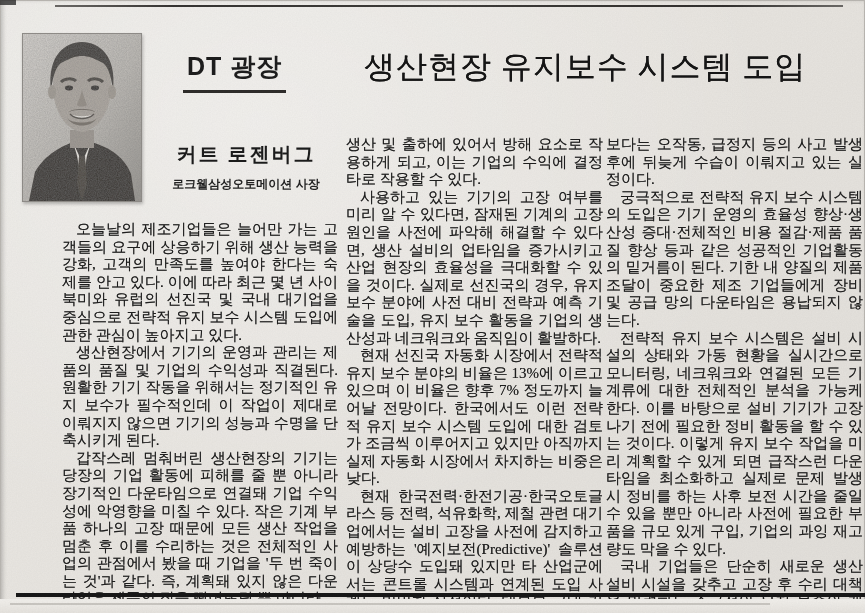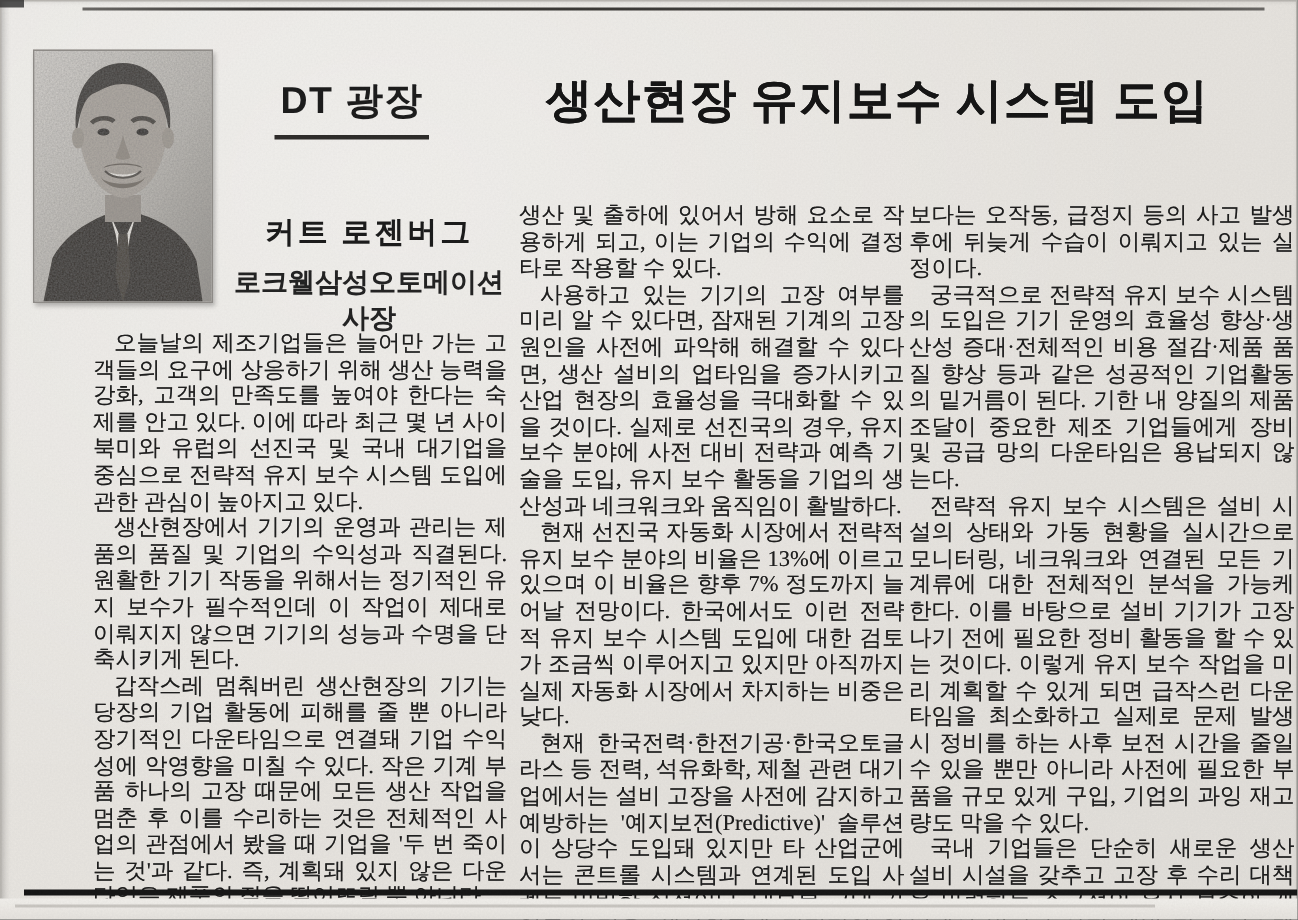--- a/index.html
+++ b/index.html
@@ -22,27 +22,27 @@
   .bottom-strip .ghost-line{position:absolute;left:10px;top:4px;width:760px;height:2px;background:#c9c6c1;}
 
   .photo-frame{position:absolute;left:22px;top:33px;width:118px;height:167px;
     border:1px solid #8f8c88;background:#cfccc8;box-shadow:1px 2px 3px rgba(0,0,0,.25);}
   .photo-frame svg{display:block;}
 
   .column-label{position:absolute;left:183px;top:50px;
     font-family:"Liberation Sans", sans-serif;font-weight:bold;font-size:25px;letter-spacing:1px;
     color:#1b1b1b;padding:0 4px 7px 4px;border-bottom:3px solid #2d2b29;}
   .headline{position:absolute;left:350px;top:46px;width:470px;text-align:center;
-    font-family:"Liberation Serif", serif;font-weight:bold;font-size:31px;letter-spacing:1px;
+    font-family:"Liberation Serif", serif;font-weight:normal;font-size:31px;letter-spacing:1px;
     color:#141414;text-shadow:0 0 .4px #141414;}
   .byline{position:absolute;left:148px;top:141px;width:196px;text-align:center;}
   .byline .author-name{font-family:"Liberation Serif", serif;font-weight:bold;font-size:20px;
     letter-spacing:2px;color:#1a1a1a;}
   .byline .author-title{margin-top:8px;font-family:"Liberation Sans", sans-serif;font-weight:bold;
-    font-size:18px;letter-spacing:0;color:#222;}
+    font-size:12px;letter-spacing:0;color:#222;}
 
   .article-col{position:absolute;font-size:15px;line-height:17.6px;
     text-align:justify;text-justify:inter-character;word-break:break-all;color:#1d1d1d;
     text-shadow:0 0 .3px rgba(20,20,20,.6);}
   .article-col p{margin:0;text-indent:14px;}
   .article-col p.cont{text-indent:0;}
   .col-1{left:62px;top:221px;width:276px;}
   .col-2{left:346px;top:136px;width:257px;}
   .col-3{left:606px;top:136px;width:257px;}
 </style>

